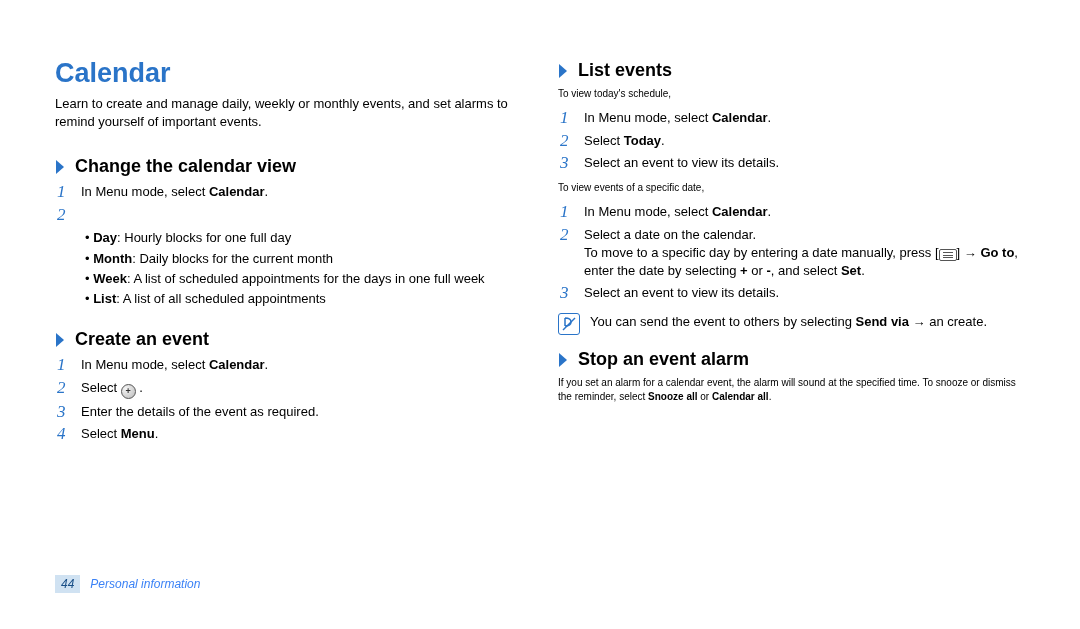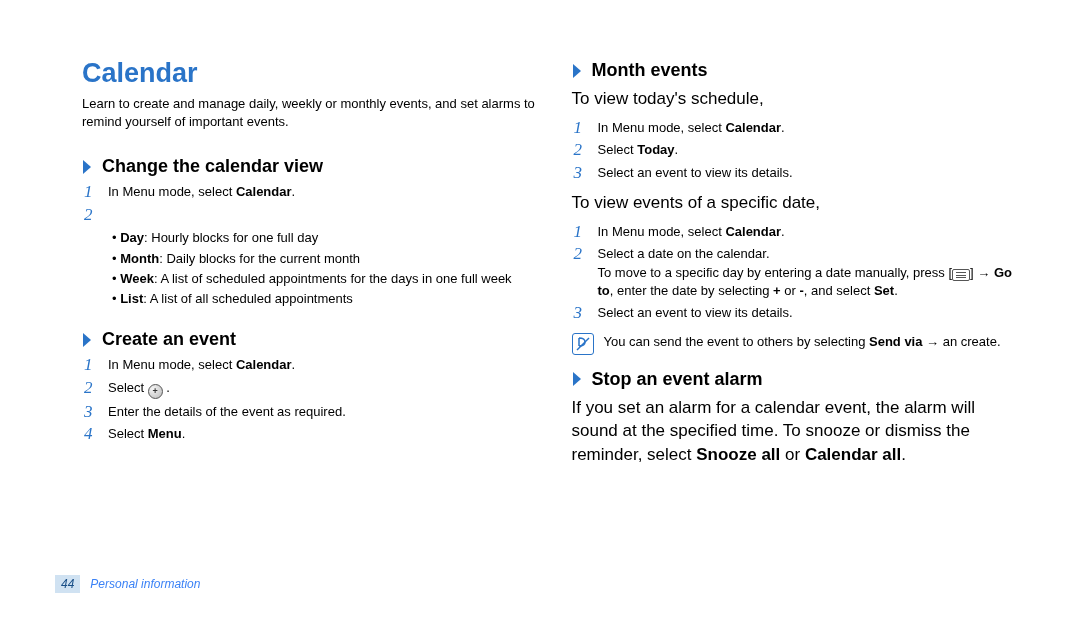--- a/index.html
+++ b/index.html
@@ -1,31 +1,31 @@
 <!DOCTYPE html>
 <html><head>
 <meta charset="utf-8">
 <style>
   * { margin: 0; padding: 0; box-sizing: border-box; }
   html, body { width: 1080px; height: 629px; background: #fff; font-family: "Segoe UI", "Helvetica Neue", Arial, sans-serif; color: #000; }
   .page { width: 1080px; height: 629px; padding: 58px 55px 20px 55px; position: relative; }
-  .columns { display: flex; gap: 36px; margin-left: 27px; }
+  .columns { display: flex; gap: 36px; }
   .col { flex: 1; }
   h1.title { color: #2a74c8; font-size: 27px; font-weight: 700; margin-bottom: 6px; }
   .intro { font-size: 13px; line-height: 1.35; margin-bottom: 26px; }
   .section-h { display: flex; align-items: center; gap: 8px; margin-bottom: 6px; margin-top: 2px; }
   .section-h .chev { color: #2a74c8; }
   .section-h h2 { font-size: 18px; font-weight: 700; }
   .step-row { display: flex; align-items: flex-start; gap: 10px; margin: 4px 0 4px 2px; }
   .step-num { font-family: Georgia, "Times New Roman", serif; font-style: italic; color: #2a74c8; font-size: 17px; min-width: 14px; line-height: 1.1; }
   .step-text { font-size: 13px; line-height: 1.4; }
   .sub-bullets { margin: 4px 0 4px 30px; }
   .sub-bullets li { list-style: none; font-size: 13px; line-height: 1.55; }
   .sub-bullets li::before { content: "• "; }
-  .desc { font-size: 17px; line-height: 1.4; margin: 2px 0 8px 0; }
+  .desc { font-size: 10px; line-height: 1.4; margin: 2px 0 8px 0; }
   .section-gap { height: 14px; }
   b { font-weight: 700; }
   .circle-icon { display: inline-flex; align-items: center; justify-content: center; width: 15px; height: 15px; border: 1px solid #555; border-radius: 50%; background: radial-gradient(circle at 30% 30%, #f5f5f5, #bbb); vertical-align: -2px; font-size: 9px; color: #333; font-weight: bold; }
   .menu-key { display: inline-flex; align-items: center; justify-content: center; width: 18px; height: 12px; border: 1px solid #555; border-radius: 2px; vertical-align: -1px; }
   .menu-key span { display: block; width: 10px; border-top: 4px double #555; border-bottom: 1px solid #555; height: 6px; }
   .note-box { display: flex; align-items: flex-start; gap: 10px; margin: 10px 0 14px 0; }
   .note-icon { width: 22px; height: 22px; border: 1.5px solid #2a74c8; border-radius: 3px; display: flex; align-items: center; justify-content: center; flex-shrink: 0; }
   .note-icon svg { display: block; }
   .note-text { font-size: 13px; line-height: 1.4; }
   .footer { position: absolute; bottom: 36px; left: 55px; display: flex; align-items: center; gap: 10px; }
@@ -87,21 +87,21 @@
         <span class="step-text"><span>Select </span><b>Menu</b><span>.</span></span>
       </div>
     </div>
 
     <div class="col">
 
       <div class="section-h">
         <svg class="chev" width="12" height="16" viewBox="0 0 12 16">
             <path d="M1 1 L9 8 L1 15 Z" fill="#2a74c8"></path>
           </svg>
-        <h2>Month events</h2>
+        <h2>List events</h2>
       </div>
       <p class="desc">To view today's schedule,</p>
       <div class="step-row">
         <span class="step-num">1</span>
         <span class="step-text"><span>In Menu mode, select </span><b>Calendar</b><span>.</span></span>
       </div>
       <div class="step-row">
         <span class="step-num">2</span>
         <span class="step-text"><span>Select </span><b>Today</b><span>.</span></span>
       </div>

